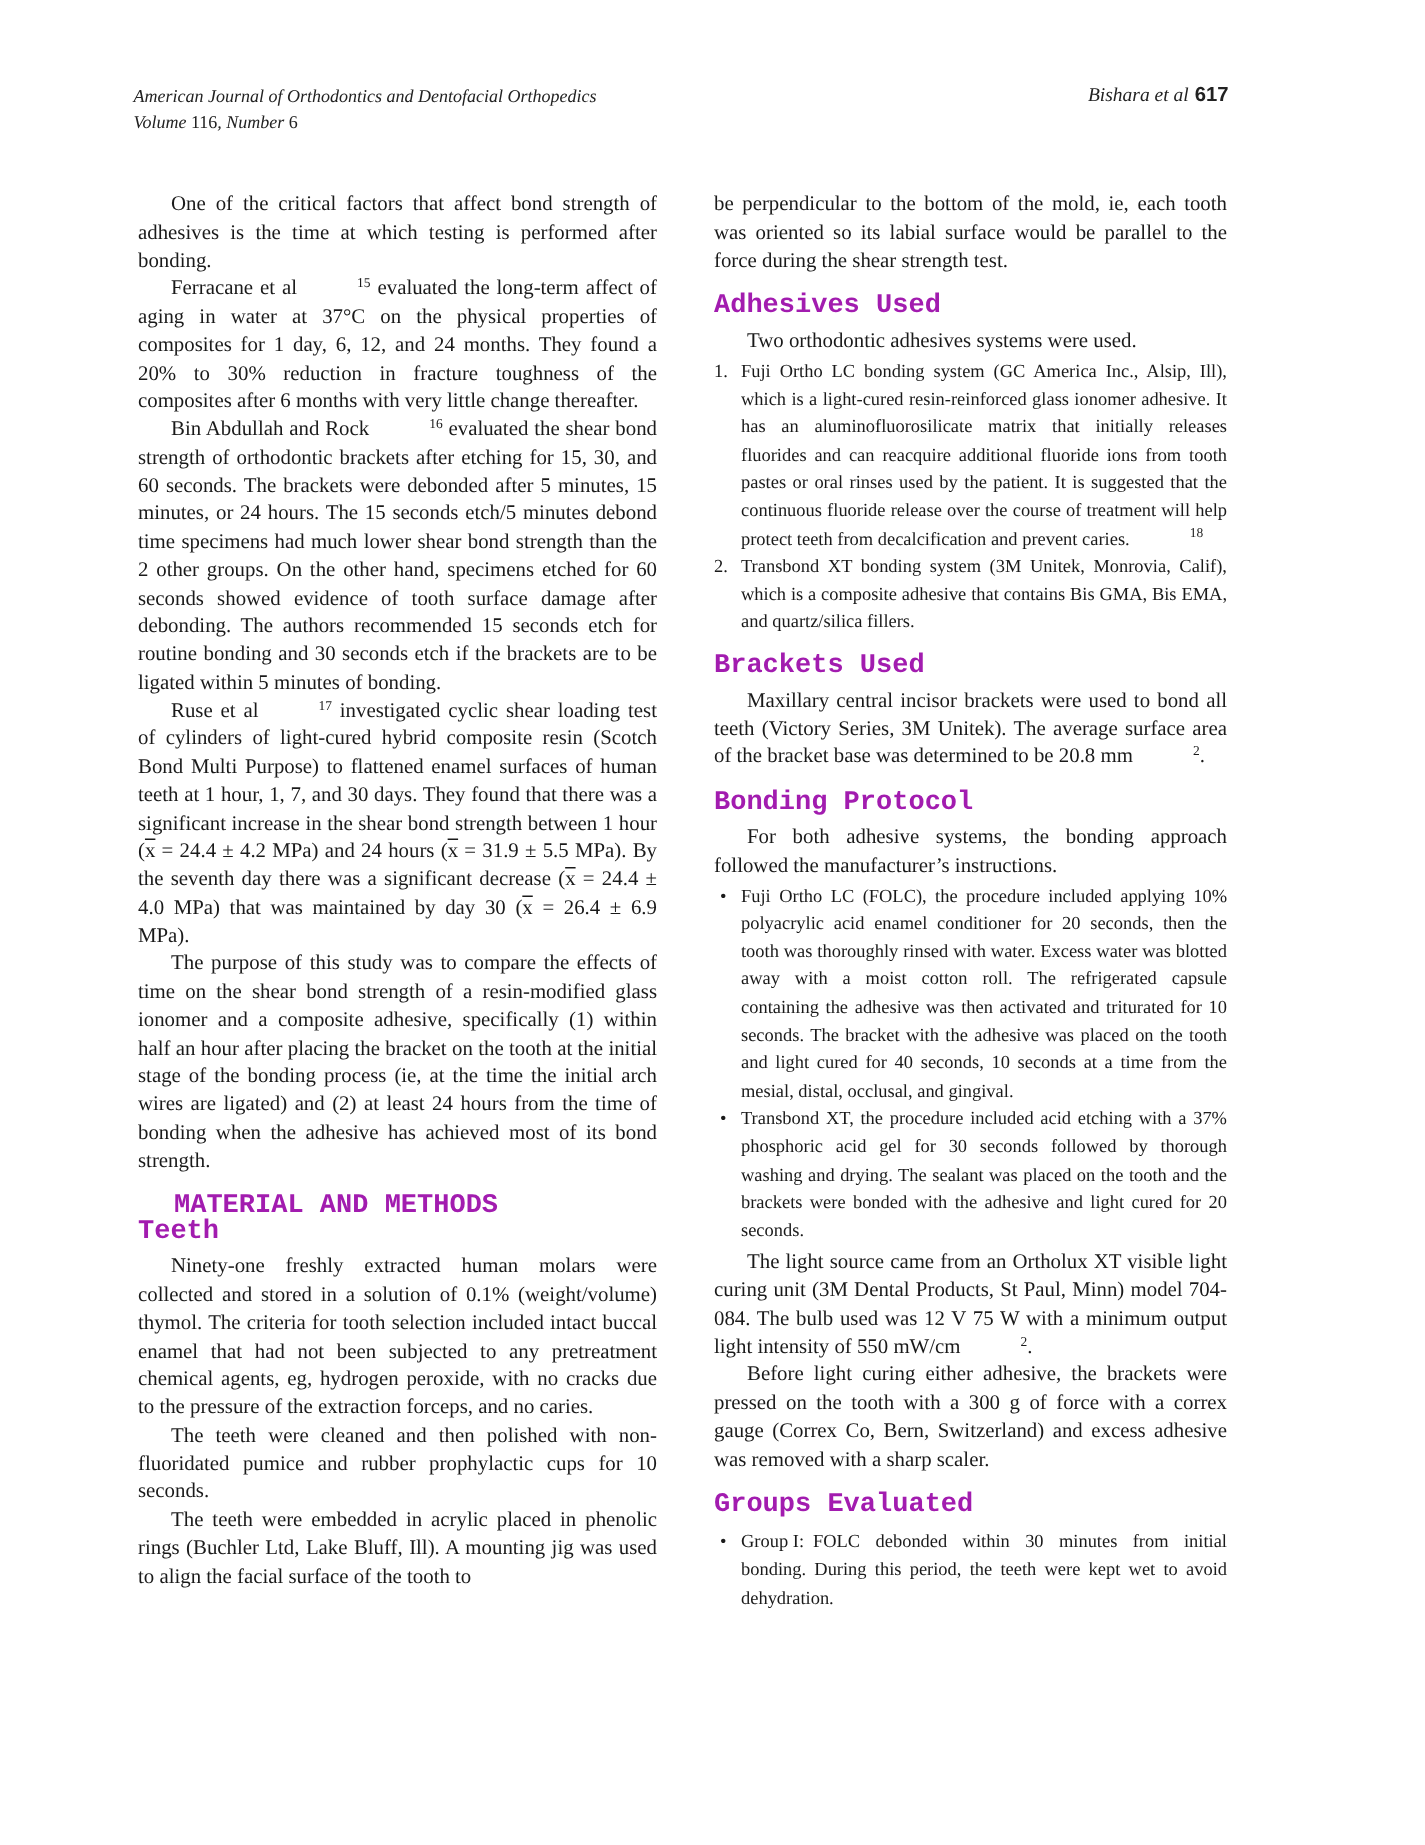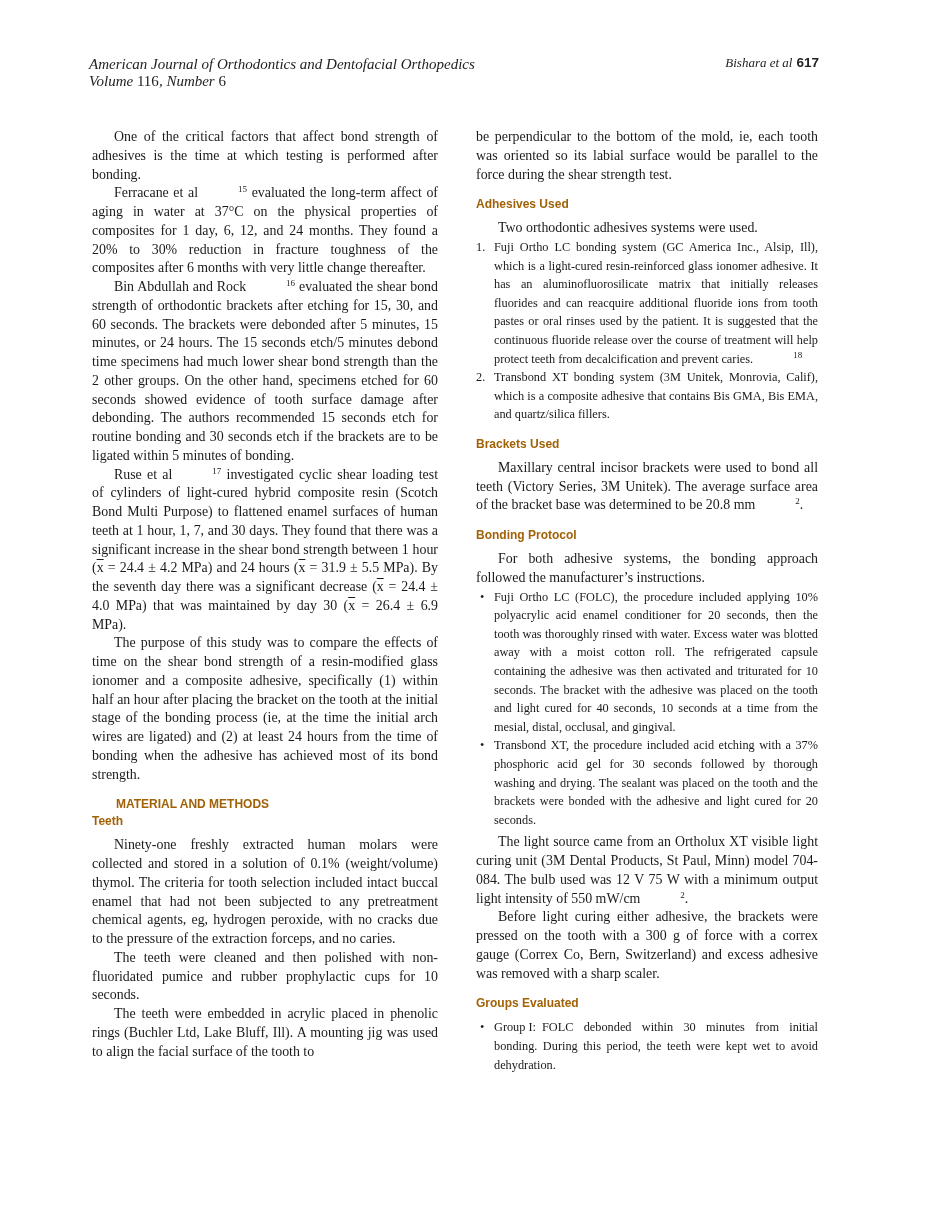--- a/index.html
+++ b/index.html
@@ -1,27 +1,27 @@
 <!DOCTYPE html>
 <html><head>
 <meta charset="utf-8">
 <style>
   html, body { margin: 0; padding: 0; background: #ffffff; }
   body { width: 950px; height: 1230px; position: relative; overflow: hidden; color: #1a1a1a; }
-  .header-left { position: absolute; left: 89px; top: 56px; font-family: "Liberation Serif", serif; font-style: italic; font-size: 15px; line-height: 17px; color: #222; }
+  .header-left { position: absolute; left: 89px; top: 56px; font-family: "Liberation Serif", serif; font-style: italic; font-size: 12px; line-height: 17px; color: #222; }
   .header-left .num { font-style: normal; }
   .header-right { position: absolute; right: 131px; top: 55px; font-family: "Liberation Serif", serif; font-style: italic; font-size: 13px; color: #222; }
   .header-right .page-num { font-family: "Liberation Sans", sans-serif; font-style: normal; font-weight: bold; font-size: 13.5px; margin-left: 4px; }
 
   .col { position: absolute; top: 128px; width: 346px; font-family: "Liberation Serif", serif; font-size: 13.9px; line-height: 18.75px; text-align: justify; color: #1a1a1a; }
   .col-left { left: 92px; }
   .col-right { left: 476px; width: 342px; }
   .col p { margin: 0; text-indent: 22px; hyphens: manual; }
   .col p.noindent { text-indent: 0; }
-  .col h2 { font-family: Liberation Sans, sans-serif; font-weight: bold; font-size: 12px; margin: 12px 0 6px 0; line-height: 17px; color: #a16207; }
+  .col h2 { font-family: Liberation Mono, monospace; font-weight: bold; font-size: 18px; margin: 12px 0 6px 0; line-height: 17px; color: #a21caf; }
   .col h2.major { margin: 12px 0 0 0; padding-left: 24px; }
   .col h2.minor-after { margin-top: 0; }
   sup { font-size: 9px; line-height: 0; vertical-align: 5px; padding-left: 40px; }
   .xbar { text-decoration: overline; }
 
   ol.numlist, ul.bullets { margin: 0; padding: 0; list-style: none; font-size: 12.3px; line-height: 18.6px; }
   ol.numlist li, ul.bullets li { position: relative; padding-left: 18px; text-align: justify; }
   ol.numlist li .marker { position: absolute; left: 0; top: 0; }
   ul.bullets li .marker { position: absolute; left: 4px; top: 0; }
   .group-label { display: inline-block; margin-right: 6px; }

